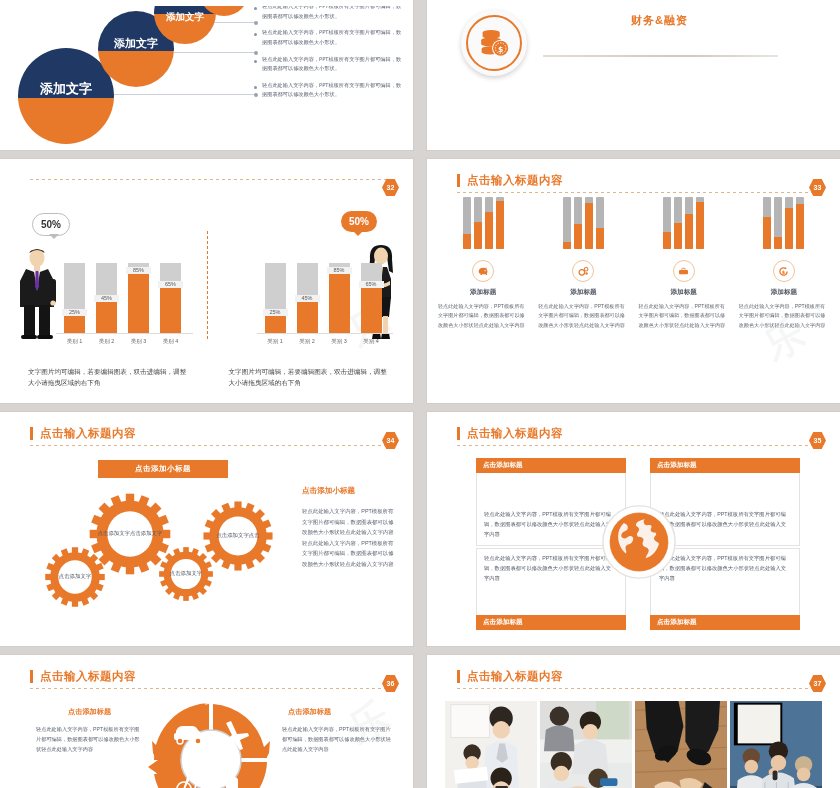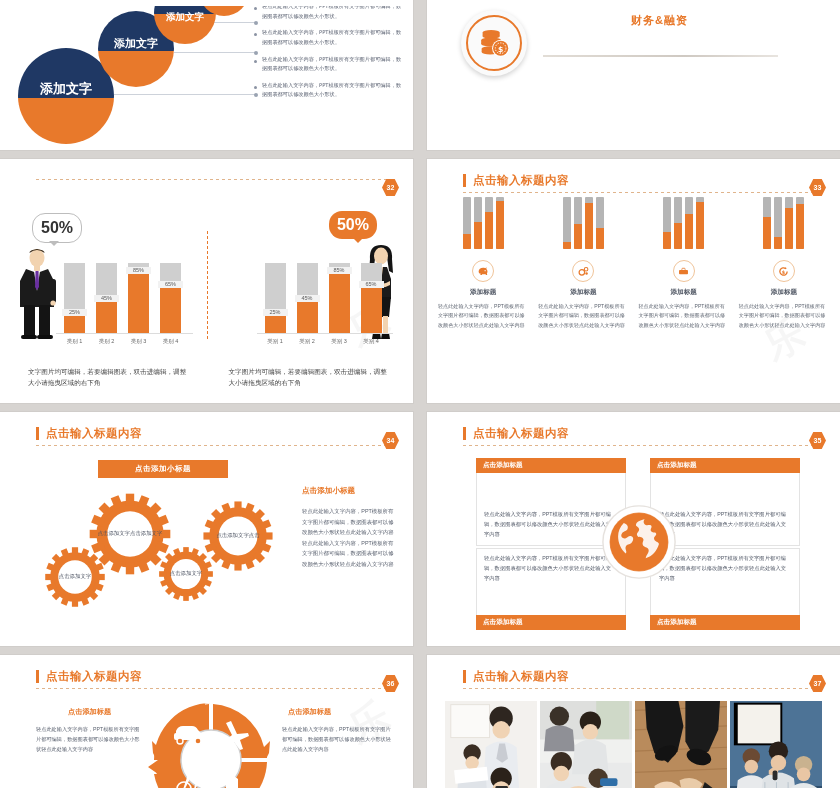--- a/index.html
+++ b/index.html
@@ -27,21 +27,21 @@
     box-shadow: 0 0 0 1px rgba(0,0,0,0.03);
   }
   .slide-inner {
     position: absolute;
     inset: 6px 6px 6px 6px;
     background: #fff;
     overflow: hidden;
   }
 
   
-  .hdr { position: absolute; left: 30px; top: 9px; right: 16px; }
+  .hdr { position: absolute; left: 24px; top: 9px; right: 16px; }
   .hdr-title {
     font-size: 11.5px; font-weight: bold; color: #E8792B;
     letter-spacing: .5px; line-height: 1.1; padding-left: 7px;
     border-left: 3px solid #E8792B;
   }
   .hdr-rule {
     margin-top: 5px; height: 1px;
     background-image: linear-gradient(to right, #e0b48c 0 3px, transparent 3px 6px);
     background-size: 6px 1px; background-repeat: repeat-x;
   }
@@ -136,21 +136,21 @@
     position: absolute; left: -6px; right: -6px; top: 100%; margin-top: 5px;
     text-align: center; font-size: 5.5px; color: #666;
   }
   .axis32 { position: absolute; left: 50px; right: 14px; bottom: 63px; height: 1px; background: #dcdcdc; }
   .cap32 {
     position: absolute; left: 22px; right: 14px; bottom: 8px;
     font-size: 6.6px; line-height: 1.75; color: #3f3f3f;
   }
   .bubble-w, .bubble-o {
     position: absolute; padding: 5px 8px; border-radius: 13px;
-    font-size: 16px; font-weight: bold;
+    font-size: 10px; font-weight: bold;
   }
   .bubble-w { background:#fff; border:1.5px solid #bdbdbd; color:#333; left:26px; top:18px; }
   .bubble-w::after{content:"";position:absolute;left:16px;bottom:-9px;border:5px solid transparent;border-top-color:#bdbdbd;}
   .bubble-o { background:#E8792B; color:#fff; right:30px; top:16px; }
   .bubble-o::after{content:"";position:absolute;right:14px;bottom:-9px;border:5px solid transparent;border-top-color:#E8792B;}
   .person { position: absolute; bottom: 58px; }
 
   
   .g33 { position: absolute; left: 0; right: 0; top: 28px; bottom: 4px; display: flex; }
   .g33col { flex:1; display:flex; flex-direction:column; align-items:center; padding:0 5px; }

